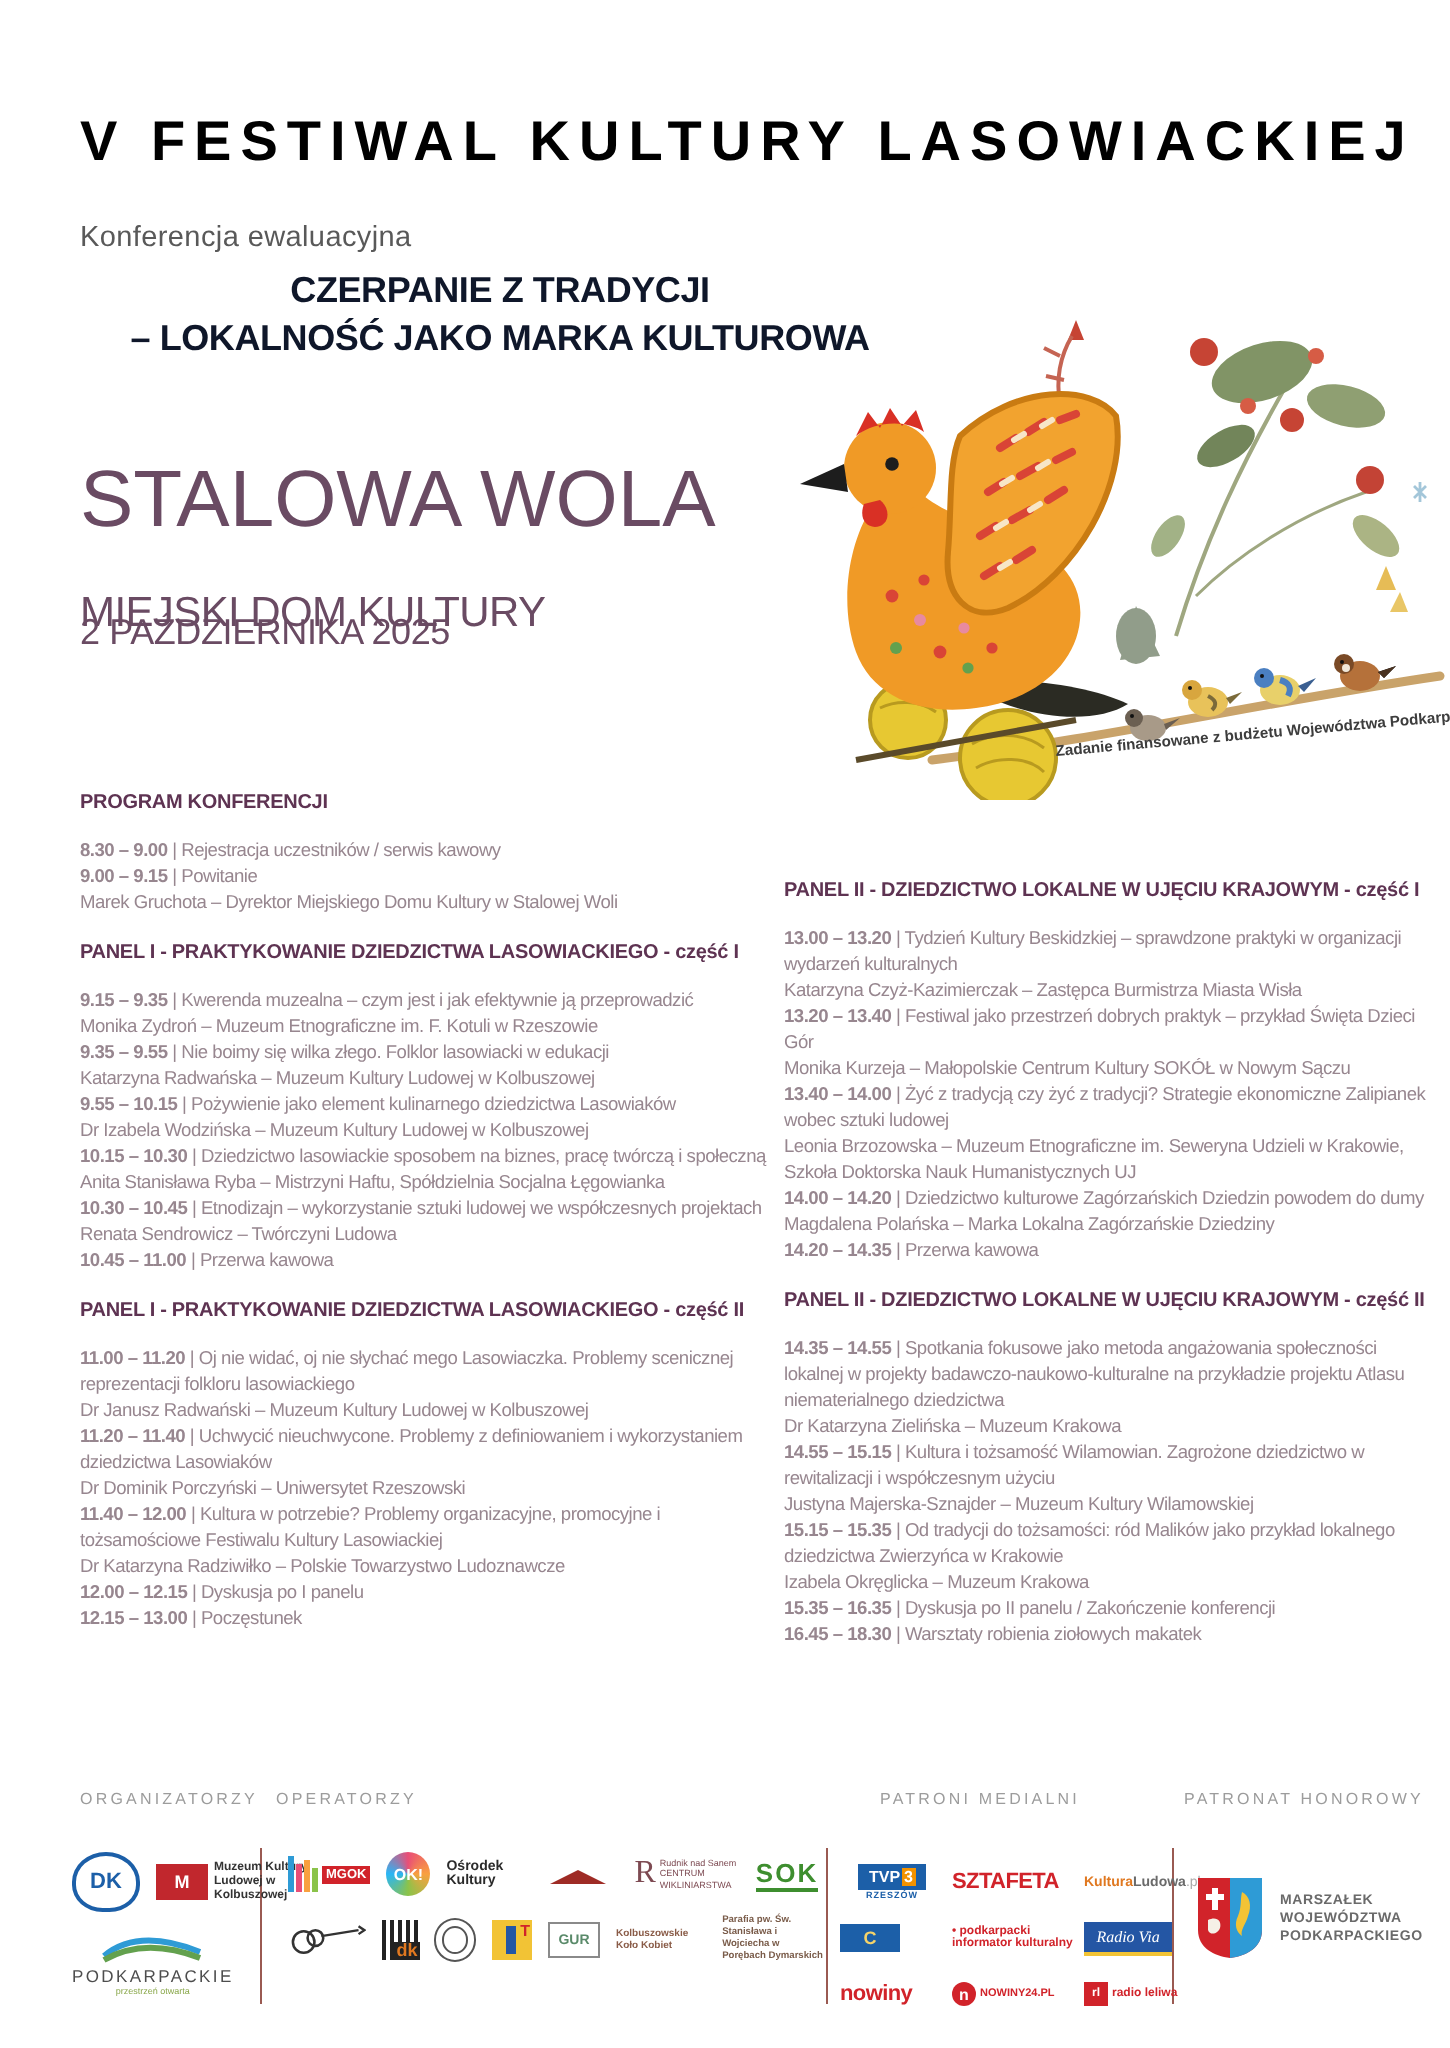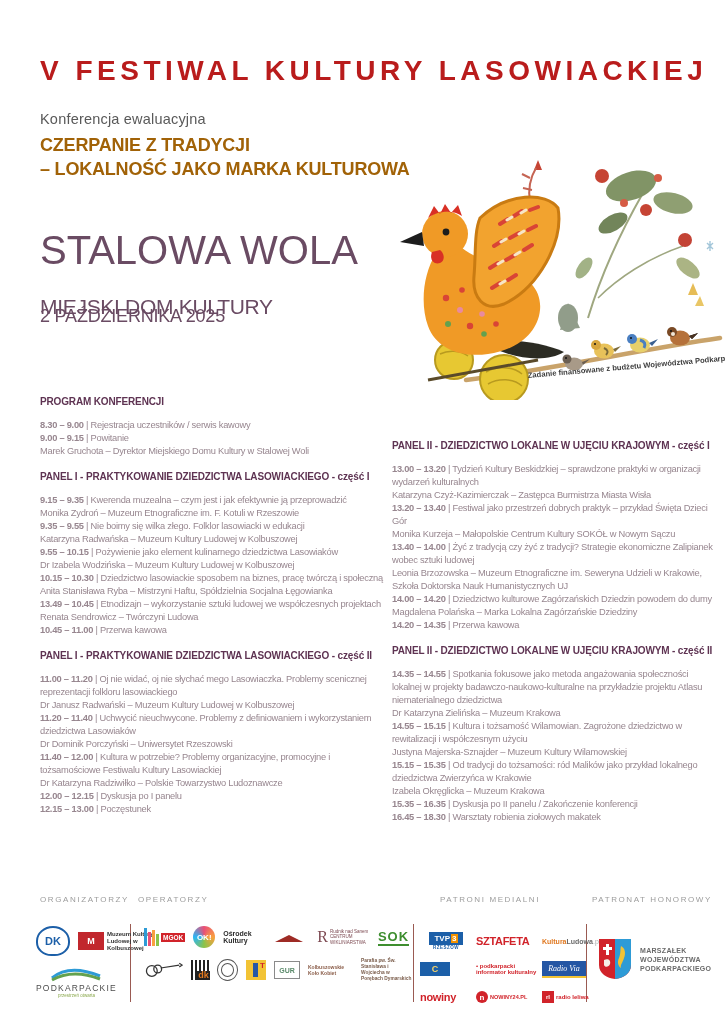--- a/index.html
+++ b/index.html
@@ -4,30 +4,30 @@
 <style>
   html,body{margin:0;padding:0;background:#888;}
   .poster{
     position:relative;width:725px;height:1024px;background:#ffffff;
     font-family:"Liberation Sans","DejaVu Sans",sans-serif;overflow:hidden;
     margin:0 auto;
   }
   
   .title{
     position:absolute;left:40px;top:36px;width:660px;
-    font-size:28px;font-weight:700;letter-spacing:4.5px;color:#b91c1c;
+    font-size:28px;font-weight:700;letter-spacing:4.5px;color:#000000;
     line-height:32px;white-space:nowrap;
   }
   .conf-label{
     position:absolute;left:40px;top:111px;
     font-size:14.5px;color:#595959;letter-spacing:.2px;
   }
   .conf-title{
     position:absolute;left:40px;top:133px;width:420px;
-    font-size:18px;font-weight:700;color:#a16207;line-height:24px;letter-spacing:-.2px;
+    font-size:18px;font-weight:700;color:#0f172a;line-height:24px;letter-spacing:-.2px;text-align:center;
   }
   .city{
     position:absolute;left:40px;top:228px;
     font-size:40px;font-weight:400;color:#6a4b63;letter-spacing:0px;
   }
   .venue{
     position:absolute;left:40px;top:295px;
     font-size:21px;color:#6a4b63;letter-spacing:-.3px;
   }
   .date{
@@ -247,21 +247,21 @@
       <p class="entry">Marek Gruchota – Dyrektor Miejskiego Domu Kultury w Stalowej Woli</p>
       <h3 class="panel-h">PANEL I - PRAKTYKOWANIE DZIEDZICTWA LASOWIACKIEGO - część I</h3>
       <p class="entry"><span class="time">9.15 – 9.35</span> | Kwerenda muzealna – czym jest i jak efektywnie ją przeprowadzić</p>
       <p class="entry">Monika Zydroń – Muzeum Etnograficzne im. F. Kotuli w Rzeszowie</p>
       <p class="entry"><span class="time">9.35 – 9.55</span> | Nie boimy się wilka złego. Folklor lasowiacki w edukacji</p>
       <p class="entry">Katarzyna Radwańska – Muzeum Kultury Ludowej w Kolbuszowej</p>
       <p class="entry"><span class="time">9.55 – 10.15</span> | Pożywienie jako element kulinarnego dziedzictwa Lasowiaków</p>
       <p class="entry">Dr Izabela Wodzińska – Muzeum Kultury Ludowej w Kolbuszowej</p>
       <p class="entry"><span class="time">10.15 – 10.30</span> | Dziedzictwo lasowiackie sposobem na biznes, pracę twórczą i społeczną</p>
       <p class="entry">Anita Stanisława Ryba – Mistrzyni Haftu, Spółdzielnia Socjalna Łęgowianka</p>
-      <p class="entry"><span class="time">13.49 – 10.45</span> | Etnodizajn – wykorzystanie sztuki ludowej we współczesnych projektach</p>
+      <p class="entry"><span class="time">10.30 – 10.45</span> | Etnodizajn – wykorzystanie sztuki ludowej we współczesnych projektach</p>
       <p class="entry">Renata Sendrowicz – Twórczyni Ludowa</p>
       <p class="entry"><span class="time">10.45 – 11.00</span> | Przerwa kawowa</p>
       <h3 class="panel-h">PANEL I - PRAKTYKOWANIE DZIEDZICTWA LASOWIACKIEGO - część II</h3>
       <p class="entry"><span class="time">11.00 – 11.20</span> | Oj nie widać, oj nie słychać mego Lasowiaczka. Problemy scenicznej reprezentacji folkloru lasowiackiego</p>
       <p class="entry">Dr Janusz Radwański – Muzeum Kultury Ludowej w Kolbuszowej</p>
       <p class="entry"><span class="time">11.20 – 11.40</span> | Uchwycić nieuchwycone. Problemy z definiowaniem i wykorzystaniem dziedzictwa Lasowiaków</p>
       <p class="entry">Dr Dominik Porczyński – Uniwersytet Rzeszowski</p>
       <p class="entry"><span class="time">11.40 – 12.00</span> | Kultura w potrzebie? Problemy organizacyjne, promocyjne i tożsamościowe Festiwalu Kultury Lasowiackiej</p>
       <p class="entry">Dr Katarzyna Radziwiłko – Polskie Towarzystwo Ludoznawcze</p>
       <p class="entry"><span class="time">12.00 – 12.15</span> | Dyskusja po I panelu</p>

